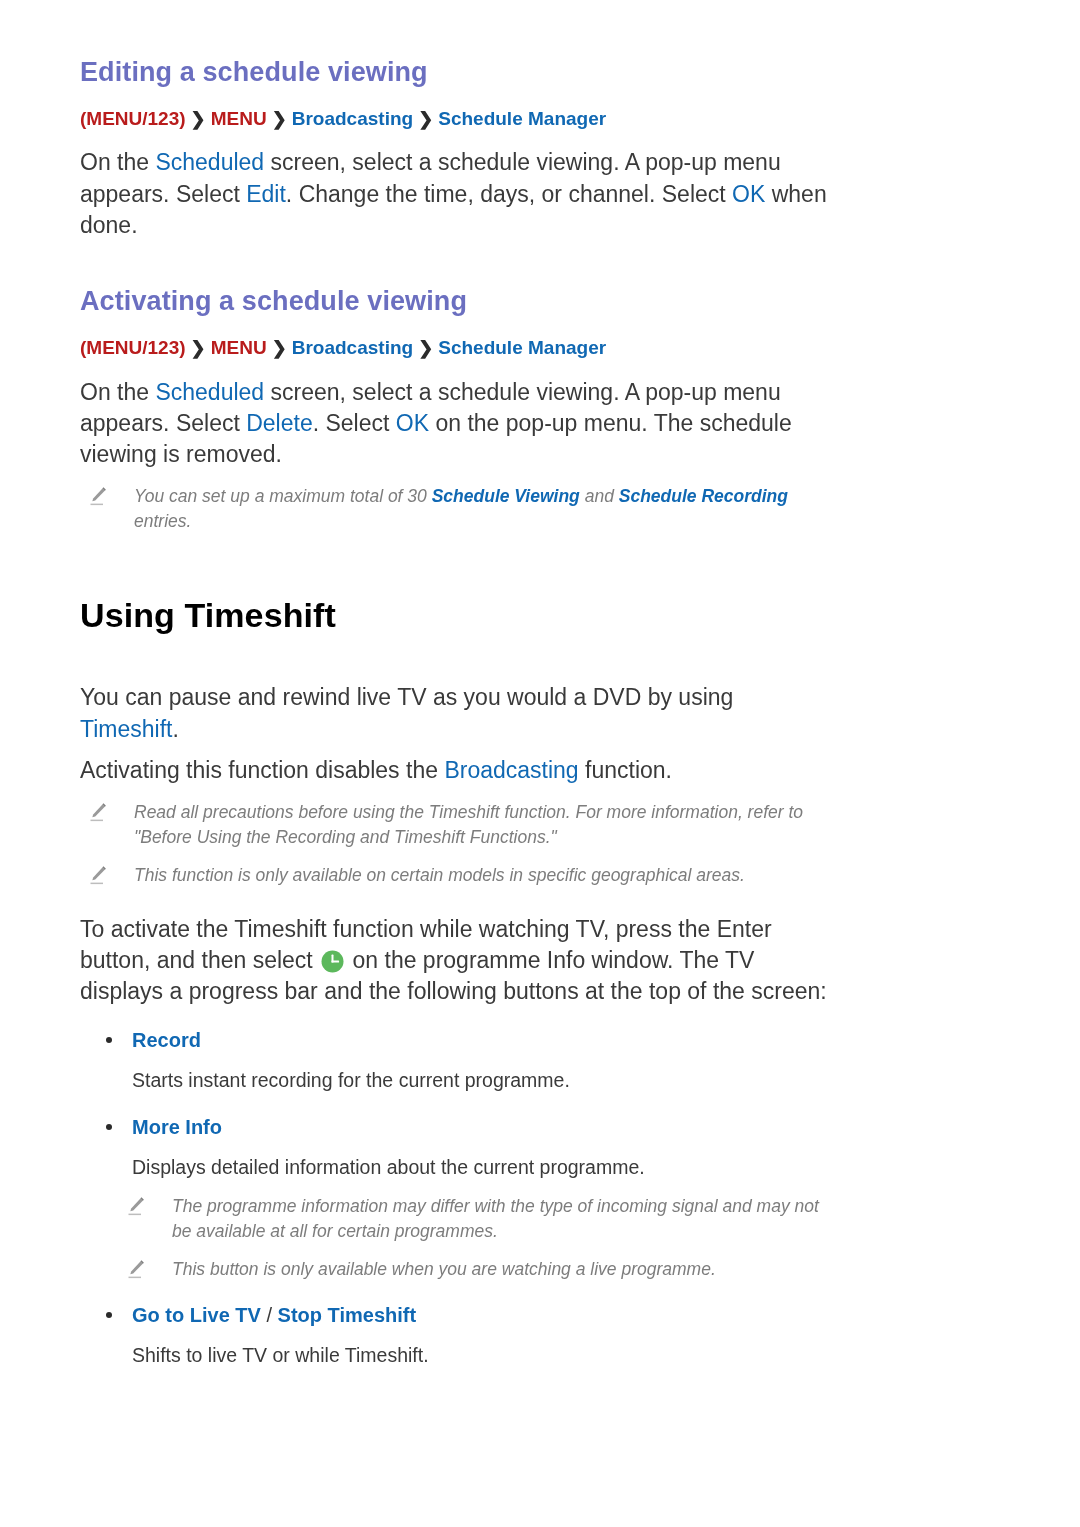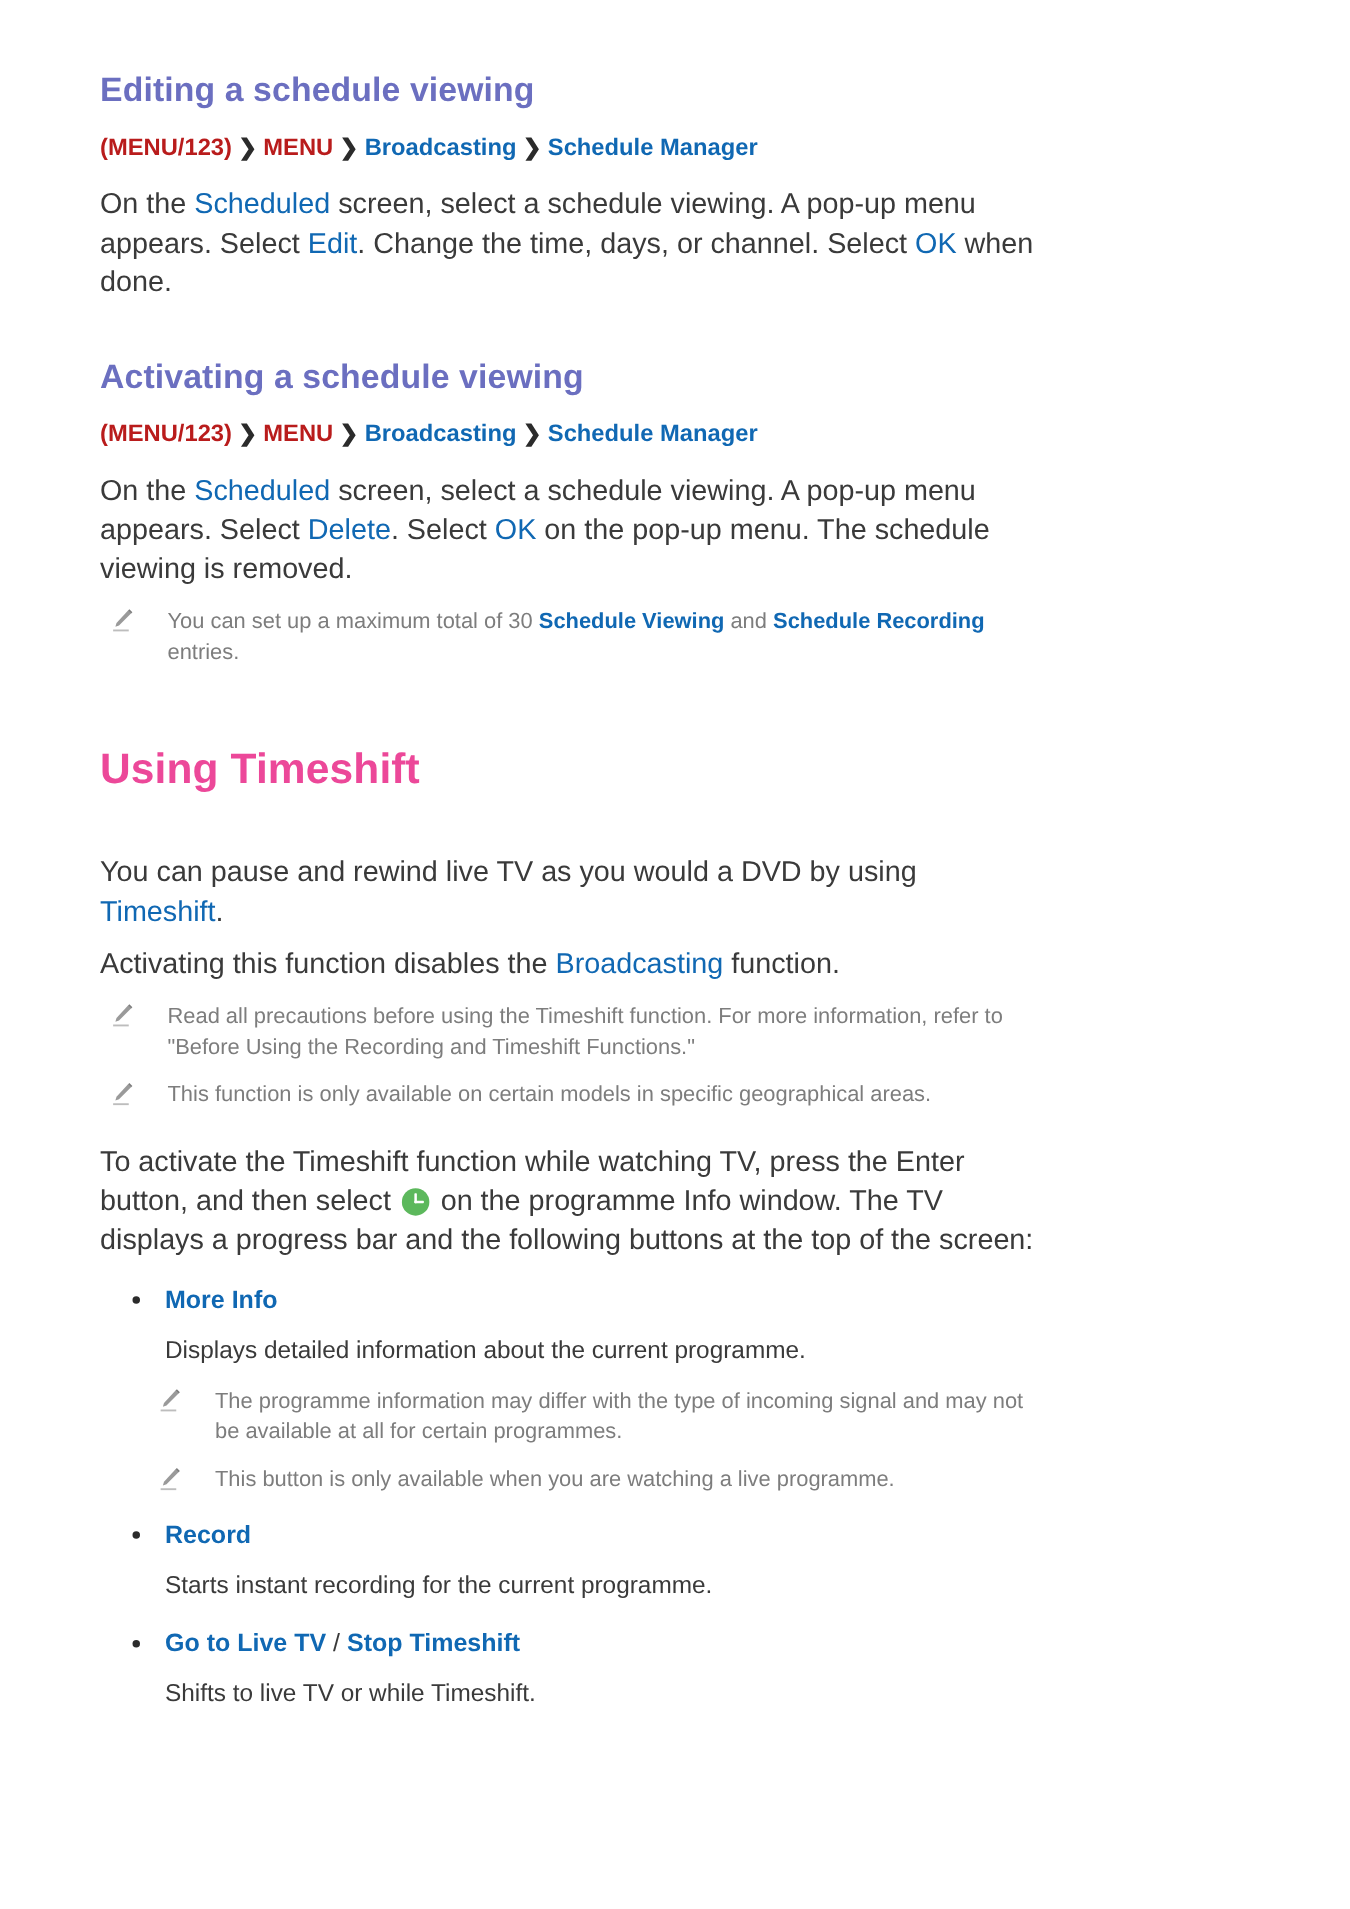--- a/index.html
+++ b/index.html
@@ -25,21 +25,21 @@
     font-size: 27px;
     font-weight: bold;
     color: #6b6fc0;
     margin: 0 0 16px 0;
     letter-spacing: 0.1px;
     line-height: 1.22;
   }
   h1.chapter-title {
     font-size: 34px;
     font-weight: bold;
-    color: #ec4899;
+    color: #000000;
     margin: 62px 0 46px 0;
     letter-spacing: 0.1px;
     line-height: 1.2;
   }
 
   .breadcrumb {
     font-size: 19px;
     font-weight: bold;
     margin: 0 0 14px 0;
     line-height: 1.5;
@@ -62,20 +62,21 @@
     max-width: 945px;
   }
   .hl { color: #1068b3; font-weight: normal; }
 
   .note {
     display: flex;
     align-items: flex-start;
     margin: 14px 0 4px 0;
     padding-left: 8px;
     max-width: 960px;
+    font-style: italic;
   }
   .note.indent { padding-left: 46px; max-width: 920px; }
   .note .pencil {
     flex: 0 0 auto;
     width: 20px;
     height: 22px;
     margin-right: 26px;
     margin-top: 2px;
   }
   .note .note-text {
@@ -196,20 +197,27 @@
             <circle cx="11.5" cy="11.5" r="11" fill="#5cb85c"></circle>
             <rect x="10.5" y="4.6" width="2" height="8" rx="0.6" fill="#ffffff"></rect>
             <rect x="10.5" y="10.6" width="7.6" height="2" rx="0.6" fill="#ffffff"></rect>
           </svg></span><span> on the programme Info window. The TV displays a progress bar and the following buttons at the top of the screen:</span>
     </p>
 
     <ul class="bullets">
 
       <li class="bullet-item">
         <div class="bullet-label">
+          <span>Record</span>
+        </div>
+        <p class="bullet-desc">Starts instant recording for the current programme.</p>
+      </li>
+
+      <li class="bullet-item">
+        <div class="bullet-label">
           <span>More Info</span>
         </div>
         <p class="bullet-desc">Displays detailed information about the current programme.</p>
 
         <div class="note indent">
           <span class="pencil">
             <svg viewBox="0 0 20 22" width="20" height="22" aria-hidden="true">
               <path d="M14.6 2.2 L17.0 4.6 L7.2 14.4 L4.3 15.3 L5.2 12.4 Z" fill="#9a9a9a"></path>
               <path d="M15.5 1.3 L17.9 3.7 L16.9 4.7 L14.5 2.3 Z" fill="#7d7d7d"></path>
               <rect x="2.5" y="17.6" width="12.5" height="1.5" fill="#bdbdbd"></rect>
@@ -225,27 +233,20 @@
               <path d="M15.5 1.3 L17.9 3.7 L16.9 4.7 L14.5 2.3 Z" fill="#7d7d7d"></path>
               <rect x="2.5" y="17.6" width="12.5" height="1.5" fill="#bdbdbd"></rect>
             </svg>
           </span>
           <span class="note-text">This button is only available when you are watching a live programme.</span>
         </div>
       </li>
 
       <li class="bullet-item">
         <div class="bullet-label">
-          <span>Record</span>
-        </div>
-        <p class="bullet-desc">Starts instant recording for the current programme.</p>
-      </li>
-
-      <li class="bullet-item">
-        <div class="bullet-label">
           <span>Go to Live TV</span><span class="sep"> / </span><span>Stop Timeshift</span>
         </div>
         <p class="bullet-desc">Shifts to live TV or while Timeshift.</p>
       </li>
 
     </ul>
   </div>
 
 </div>
 

